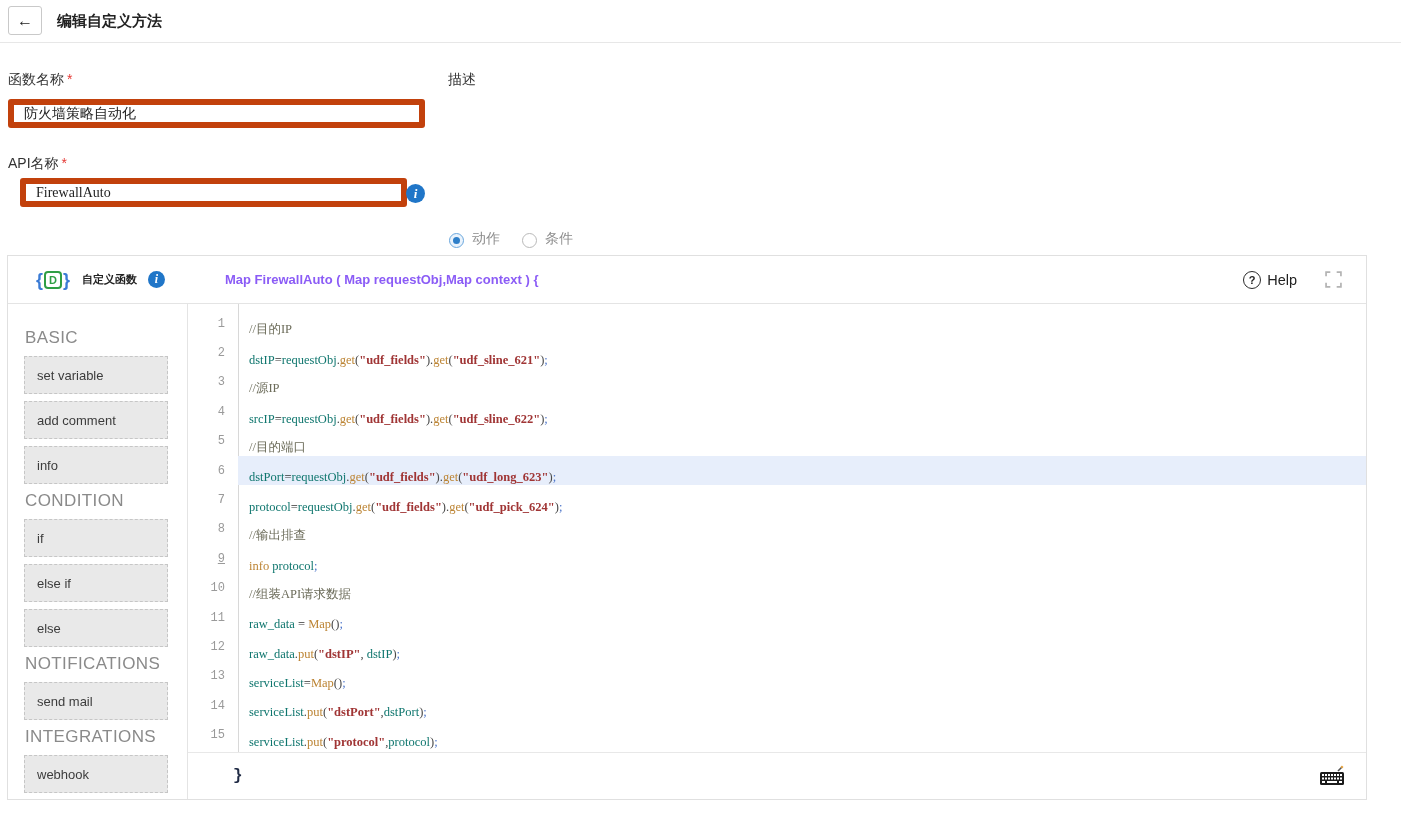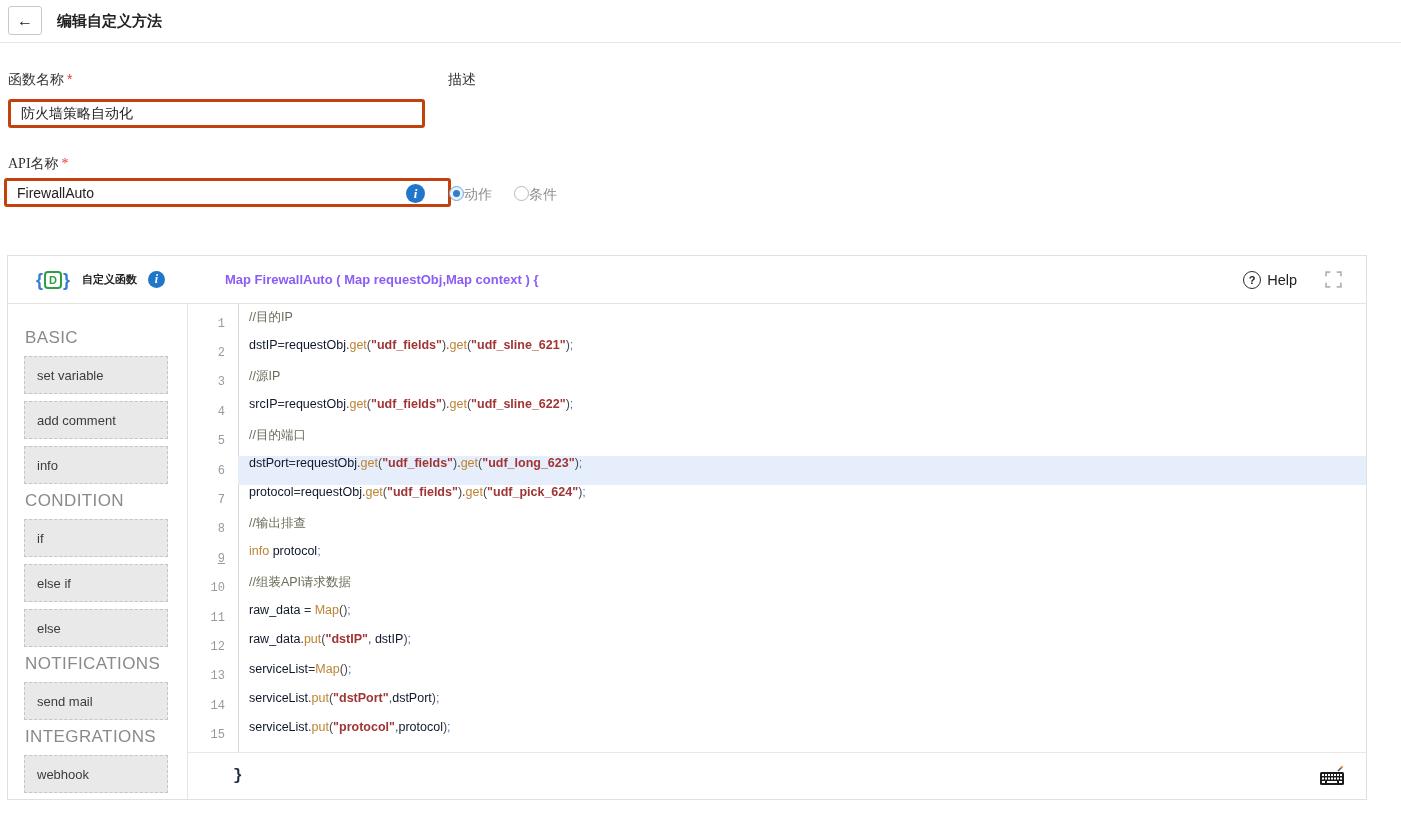--- a/index.html
+++ b/index.html
@@ -7,31 +7,31 @@
   .page{position:relative;width:1401px;height:818px;background:#fff;overflow:hidden;}
 
   
   .app-header{position:absolute;left:0;top:0;width:100%;height:42px;border-bottom:1px solid #e7e7e7;background:#fff;}
   .back-btn{position:absolute;left:8px;top:6px;width:34px;height:29px;border:1px solid #c9c9c9;border-radius:3px;background:#fff;display:flex;align-items:center;justify-content:center;font-size:16px;font-weight:700;color:#222;cursor:pointer;}
   .page-title{position:absolute;left:57px;top:12px;font-size:15px;font-weight:700;color:#222;}
 
   
   .field-label{position:absolute;font-size:14px;color:#333;}
   .req{color:#e53935;margin-left:3px;}
-  .text-input{position:absolute;height:29px;border:3px solid #c2410c;border-radius:3px;padding:0 10px;font-size:14px;color:#222;box-sizing:border-box;font-family:"Liberation Sans",sans-serif;background:#fff;}
+  .text-input{position:absolute;height:29px;border:6px solid #c2410c;border-radius:3px;padding:0 10px;font-size:14px;color:#222;box-sizing:border-box;font-family:"Liberation Sans",sans-serif;background:#fff;}
   #fn-label{left:8px;top:71px;}
   #fn-input{left:8px;top:99px;width:417px;}
   #desc-label{left:448px;top:71px;}
   #desc-input{left:448px;top:99px;width:918px;}
-  #api-label{left:8px;top:155px;font-family:Liberation Serif, serif;}
-  #api-input{left:4px;top:178px;width:447px;}
+  #api-label{left:8px;top:155px;}
+  #api-input{left:20px;top:178px;width:387px;font-family:Liberation Serif, serif;}
   .info-badge{width:19px;height:19px;border-radius:50%;background:#2076c8;color:#fff;font-family:"Liberation Serif",serif;font-style:italic;font-weight:700;font-size:13px;display:flex;align-items:center;justify-content:center;flex:none;}
   #api-info{position:absolute;left:406px;top:184px;cursor:pointer;}
   .type-options{position:absolute;left:449px;top:186px;display:flex;align-items:center;gap:22px;}
-  .radio-opt{display:flex;align-items:flex-start;cursor:pointer;}
+  .radio-opt{display:flex;align-items:flex-end;gap:8px;cursor:pointer;margin-top:44px;}
   .radio{width:15px;height:15px;border-radius:50%;border:1px solid #b9b9b9;box-sizing:border-box;background:#fff;position:relative;flex:none;}
   .radio.sel{border-color:#6aa7dd;background:#eaf3fc;}
   .radio.sel::after{content:"";position:absolute;left:3px;top:3px;width:7px;height:7px;border-radius:50%;background:#2e7fc9;}
   .radio-label{font-size:14px;color:#8d8d8d;}
 
   
   .panel{position:absolute;left:7px;top:255px;width:1360px;height:545px;border:1px solid #e0e0e0;box-sizing:border-box;background:#fff;display:flex;flex-direction:column;}
   .panel-header{height:48px;flex:none;border-bottom:1px solid #e4e4e4;display:flex;align-items:center;padding:0 12px 0 28px;box-sizing:border-box;}
   .fn-icon{display:flex;align-items:center;margin-right:12px;}
   .fn-icon .br{color:#3a7bd5;font-weight:700;font-size:18px;line-height:1;}
@@ -50,24 +50,24 @@
   .side-title{margin:0 0 8px 17px;font-size:17px;color:#8a8a8a;letter-spacing:.4px;}
   .sidebar .side-title:first-child{margin-top:0;}
   .block{margin:0 0 7px 16px;width:144px;height:38px;background:#e9e9e9;border:1px dashed #c6c6c6;display:flex;align-items:center;padding-left:12px;box-sizing:border-box;font-size:13px;color:#3c3c3c;cursor:grab;}
 
   .editor-col{flex:1;display:flex;flex-direction:column;min-width:0;}
   .code-area{flex:1;position:relative;padding-top:5px;box-sizing:border-box;overflow:hidden;}
   .gutter-line{position:absolute;left:50px;top:0;bottom:0;width:1px;background:#d8d8d8;}
   .row{display:flex;height:29.4px;align-items:stretch;position:relative;}
   .row .num{width:50px;flex:none;text-align:right;padding-right:13px;box-sizing:border-box;font-family:"Liberation Mono","DejaVu Sans Mono",monospace;font-size:12px;color:#9a9a9a;display:flex;align-items:center;justify-content:flex-end;}
   .num.ul{text-decoration:underline;}
-  .row .line{flex:1;display:flex;align-items:flex-start;padding-left:11px;font-family:Liberation Sans, sans-serif;font-size:12.5px;white-space:pre;color:#333;}
+  .row .line{flex:1;display:flex;align-items:flex-end;padding-left:11px;font-family:Liberation Serif, serif;font-size:12.5px;white-space:pre;color:#333;}
   .row.hl .line{background:#e7eefb;}
   .tok-comment{color:#6c6c5a;}
-  .tok-var{color:#0f172a;}
+  .tok-var{color:#0f766e;}
   .tok-fn{color:#bc8434;}
   .tok-str{color:#a03535;font-weight:700;}
   .tok-semi{color:#4a73c9;}
   .tok-p{color:#4a4a4a;}
   .tok-op{color:#333;}
   .tok-plain{color:#333;}
 
   .editor-footer{height:47px;flex:none;border-top:1px solid #e8e8e8;display:flex;align-items:center;padding:0 20px 0 45px;box-sizing:border-box;}
   .close-brace{font-family:"Liberation Mono","DejaVu Sans Mono",monospace;font-weight:700;font-size:16px;color:#1f2a44;}
   .kb{margin-left:auto;cursor:pointer;display:flex;}

